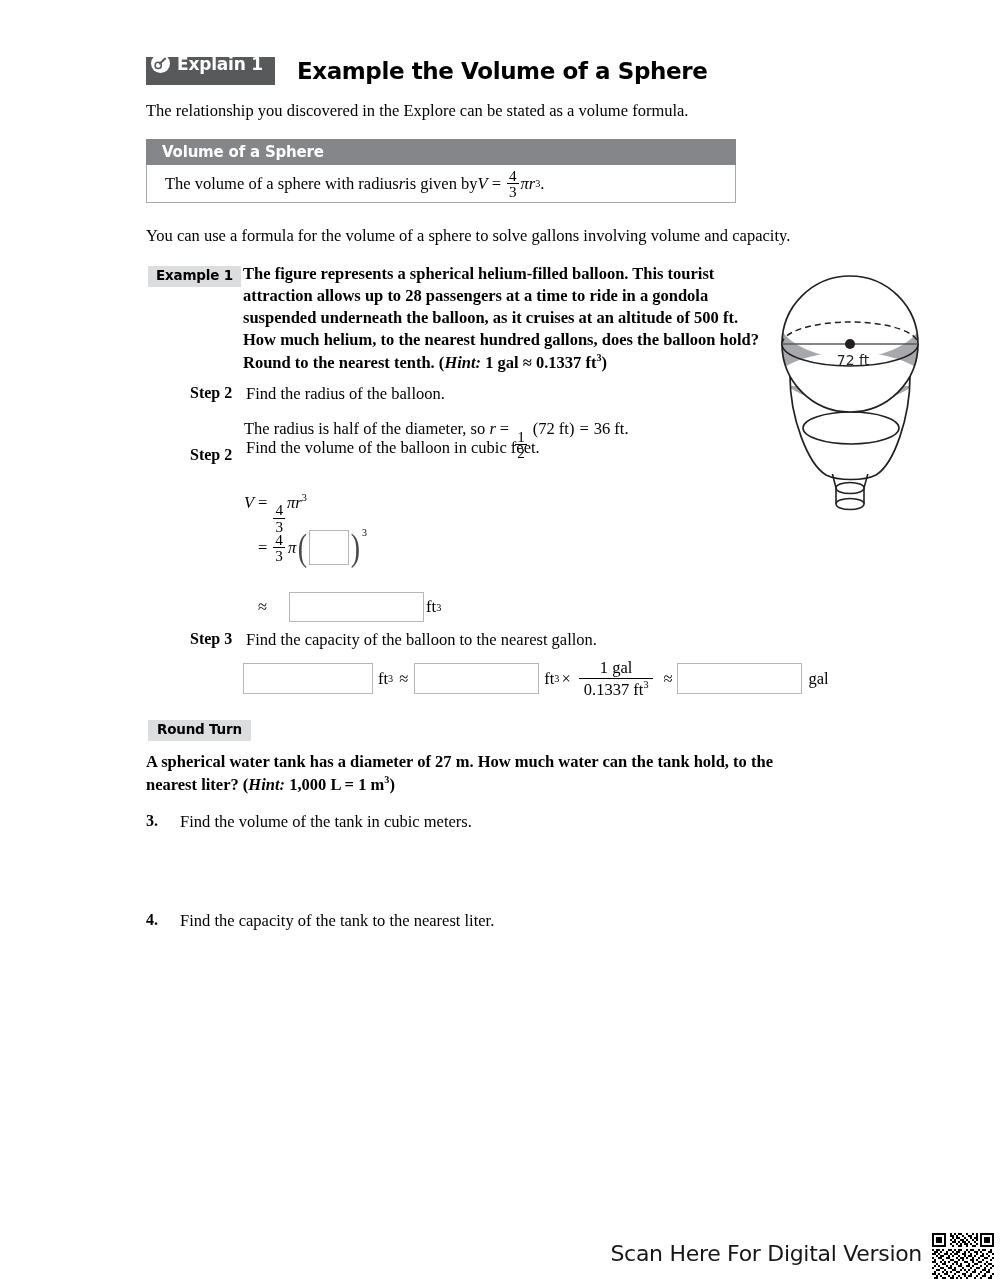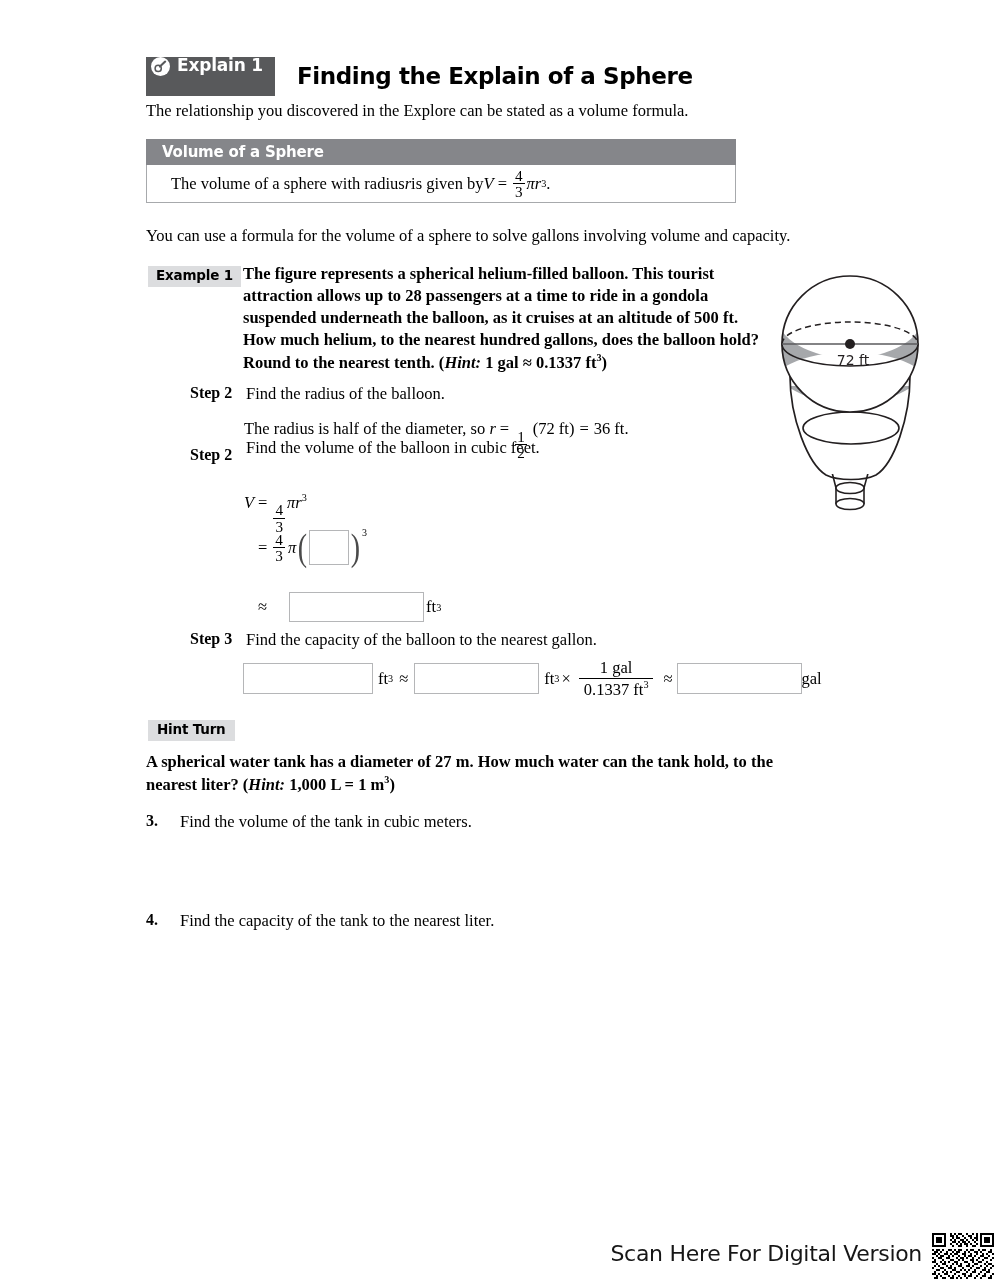--- a/index.html
+++ b/index.html
@@ -6,21 +6,21 @@
   body{
     width:1000px;height:1279px;position:relative;background:#ffffff;
     font-family:"Liberation Serif",serif;color:#000;
     -webkit-font-smoothing:antialiased;
   }
   .page{position:absolute;left:0;top:0;width:1000px;height:1279px;overflow:hidden;}
 
   
   .explain-row{position:absolute;left:146px;top:57px;display:flex;align-items:center;}
   .explain-badge{
-    background:#58595b;height:39px;display:flex;align-items:flex-start;
+    background:#58595b;height:28px;display:flex;align-items:flex-end;
     padding:0 12px 12px 5px;box-sizing:border-box;
   }
   .explain-icon{
     width:19px;height:19px;border-radius:50%;background:#ffffff;
     display:flex;align-items:center;justify-content:center;margin-right:7px;flex:0 0 auto;
   }
   .explain-icon svg{display:block;}
   .explain-badge-label{
     color:#ffffff;font-family:"DejaVu Sans",sans-serif;font-weight:bold;
     font-size:17px;letter-spacing:-0.2px;line-height:1;
@@ -42,21 +42,21 @@
 
   
   .vbox{position:absolute;left:146px;top:139px;width:590px;}
   .vbox-head{
     background:#85868a;color:#fff;height:26px;display:flex;align-items:center;
     padding-left:16px;box-sizing:border-box;
     font-family:"DejaVu Sans",sans-serif;font-weight:bold;font-size:15px;letter-spacing:-0.2px;
   }
   .vbox-body{
     border:1px solid #a7a9ac;border-top:none;height:38px;display:flex;align-items:center;
-    padding-left:24px;box-sizing:border-box;font-size:16.5px;background:#fff;
+    padding-left:18px;box-sizing:border-box;font-size:16.5px;background:#fff;
   }
 
   
   .ex-badge{
     position:absolute;left:148px;top:266px;background:#dcdddf;
     padding:3px 8px 4px 8px;
     font-family:"DejaVu Sans",sans-serif;font-weight:bold;font-size:13.5px;
     letter-spacing:-0.2px;line-height:1;
   }
   .ex-text{
@@ -138,21 +138,21 @@
     <div class="explain-badge">
       <span class="explain-icon">
         <svg width="15" height="15" viewBox="0 0 15 15">
           <circle cx="7.5" cy="7.5" r="7.5" fill="#ffffff"></circle>
           <circle cx="5.2" cy="9.4" r="3.1" fill="none" stroke="#58595b" stroke-width="1.5"></circle>
           <line x1="6.9" y1="7.6" x2="12.2" y2="2.6" stroke="#58595b" stroke-width="2.1" stroke-linecap="round"></line>
         </svg>
       </span>
       <span class="explain-badge-label">Explain 1</span>
     </div>
-    <div class="explain-title">Finding the Explain of a Sphere</div>
+    <div class="explain-title">Example the Volume of a Sphere</div>
   </div>
 
   <div class="intro-text">The relationship you discovered in the Explore can be stated as a volume formula.</div>
 
   <div class="vbox">
     <div class="vbox-head">Volume of a Sphere</div>
     <div class="vbox-body">
       <span>The volume of a sphere with radius </span>
         <span class="ital">r</span>
         <span> is given by </span>
@@ -271,24 +271,24 @@
     <span class="ibox" style="width:125px;height:31px;"></span>
     <span style="margin-left:5px">ft</span>
       <sup class="p3">3</sup>
     <span style="margin:0 2px">×</span>
     <span class="frac" style="margin:0 6px;vertical-align:middle;">
       <span class="num" style="font-size:1em;padding:0 5px 1px 5px;">1 gal</span>
       <span class="den" style="font-size:1em;padding:1px 5px 0 5px;"><span>0.1337 ft</span><sup class="p3">3</sup></span>
     </span>
     <span style="margin:0 4px">≈</span>
     <span class="ibox" style="width:125px;height:31px;"></span>
-    <span style="">gal</span>
-  </div>
-
-  <div class="yt-badge">Hint Turn</div>
+    <span style="margin-left:7px">gal</span>
+  </div>
+
+  <div class="yt-badge">Round Turn</div>
   <div class="yt-text">
     <span>A spherical water tank has a diameter of 27 m. How much water can the tank hold, to the nearest liter? (</span><span style="font-style:italic">Hint:</span><span> 1,000 L = 1 m</span><sup class="p3">3</sup><span>)</span>
   </div>
 
   <div class="q-num" style="left:146px;top:812px;">3.</div>
   <div class="q-txt" style="left:180px;top:812px;">Find the volume of the tank in cubic meters.</div>
 
   <div class="q-num" style="left:146px;top:911px;">4.</div>
   <div class="q-txt" style="left:180px;top:911px;">Find the capacity of the tank to the nearest liter.</div>
 

